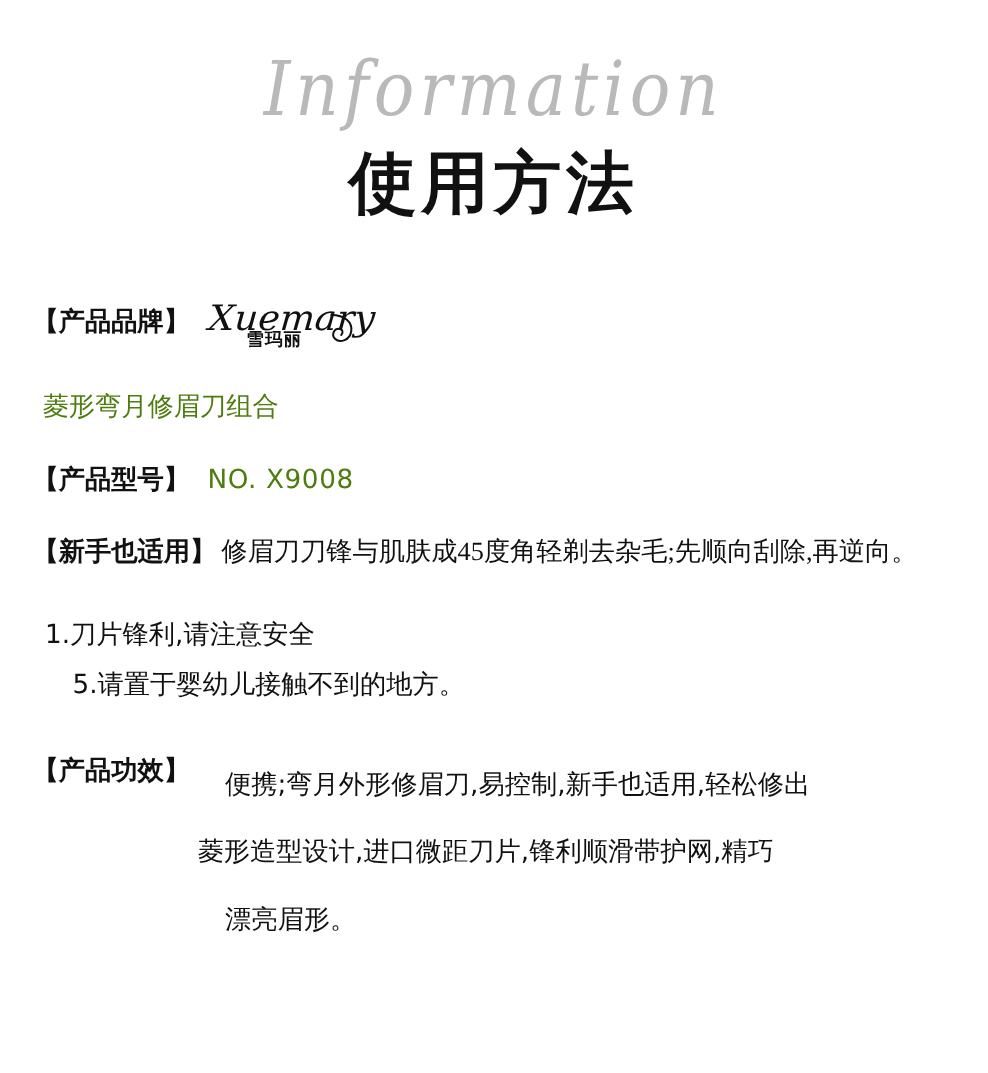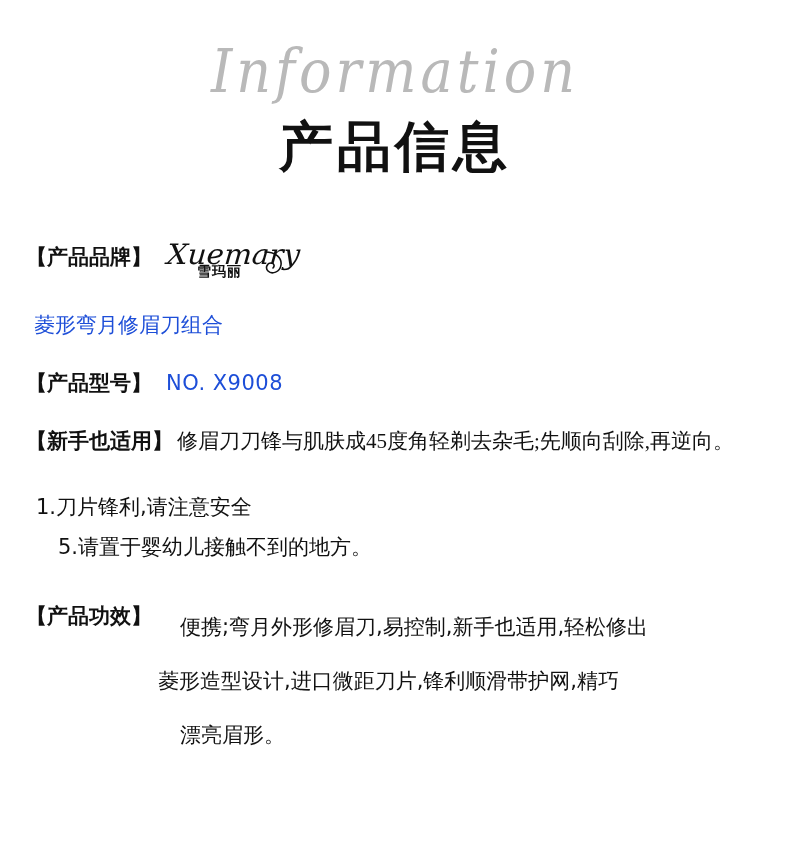--- a/index.html
+++ b/index.html
@@ -63,21 +63,21 @@
     font-weight: 700;
     font-family: "DejaVu Sans", sans-serif;
     white-space: nowrap;
     line-height: 1.5;
     color: #111111;
   }
   .value {
     font-size: 21px;
     font-family: "DejaVu Sans", sans-serif;
     line-height: 1.5;
-    color: #1d4ed8;
+    color: #4d7c0f;
     padding-left: 8px;
   }
   .value.model {
     padding-left: 14px;
     letter-spacing: 0.5px;
   }
 
   
   .brand-row { margin-bottom: 22px; }
   .brand-logo {
@@ -154,21 +154,21 @@
   }
   .effect-line.indent { padding-left: 22px; }
 </style>
 </head>
 <body>
 
 <div class="page">
 
   <div class="header">
     <div class="script-title">Information</div>
-    <div class="cn-title">产品信息</div>
+    <div class="cn-title">使用方法</div>
   </div>
 
   <div class="specs">
 
     <div class="row brand-row">
       <div class="label">【产品品牌】</div>
       <div class="brand-logo">
         <span class="brand-script">Xuemary</span>
         <span class="brand-cn">雪玛丽</span>
         <svg class="brand-swirl" viewBox="0 0 22 26">

